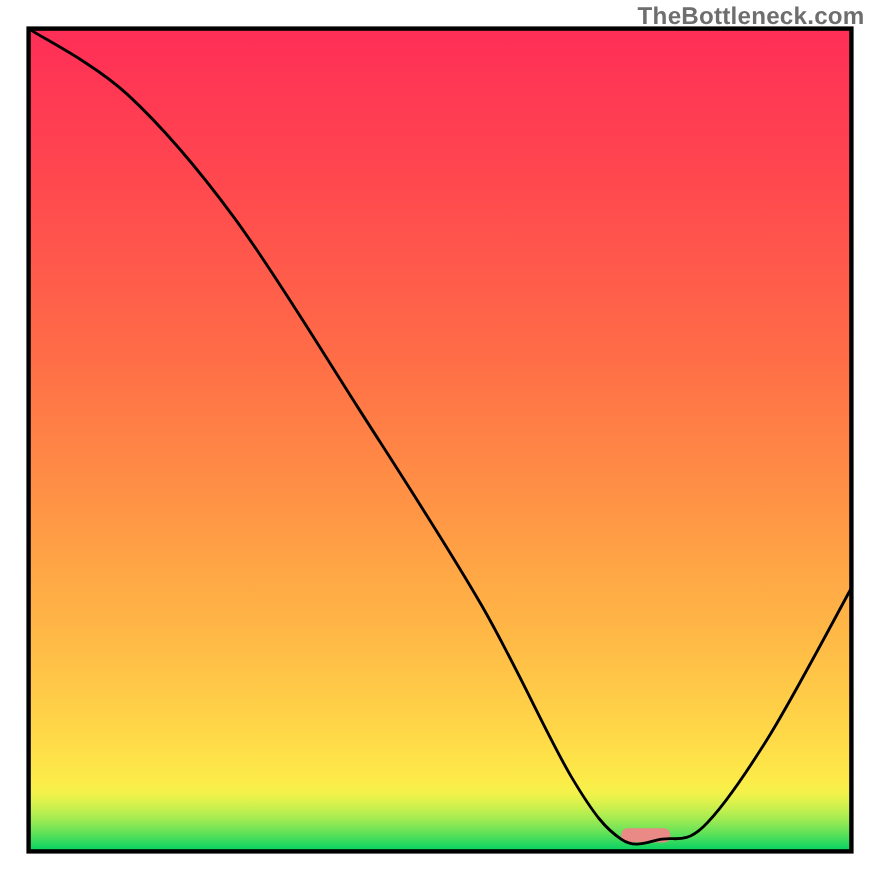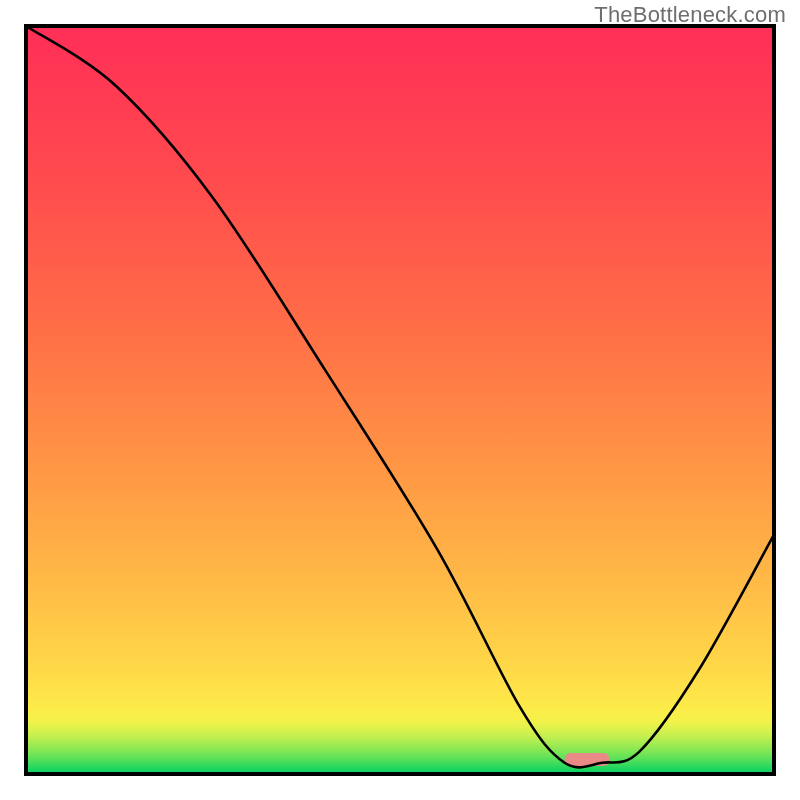--- a/index.html
+++ b/index.html
@@ -16,21 +16,21 @@
     width: 800px;
     height: 800px;
     box-sizing: border-box;
   }
   .watermark {
     position: absolute;
     top: 2px;
     right: 14px;
     color: #6e6e6e;
     font-size: 22px;
-    font-weight: 400;
+    font-weight: 700;
     letter-spacing: 0.2px;
     z-index: 10;
   }
   svg.plot {
     position: absolute;
     left: 0;
     top: 0;
     width: 800px;
     height: 800px;
   }

